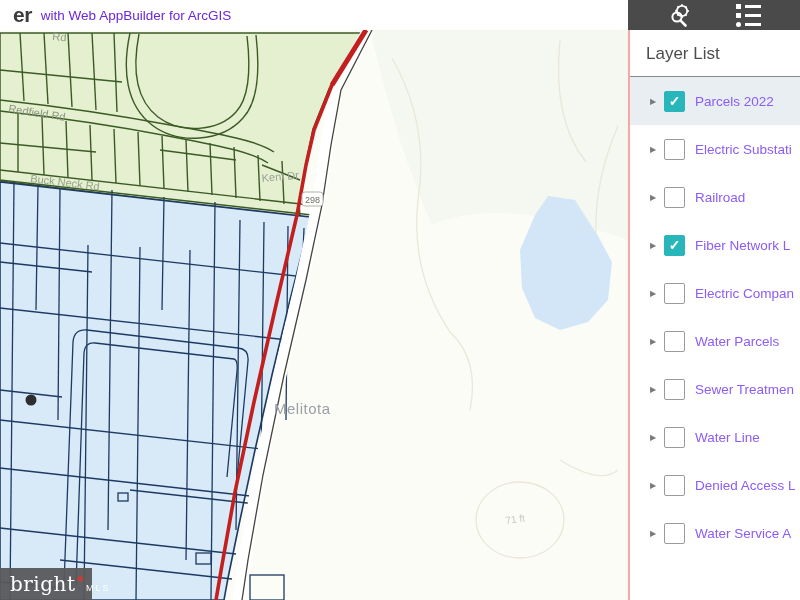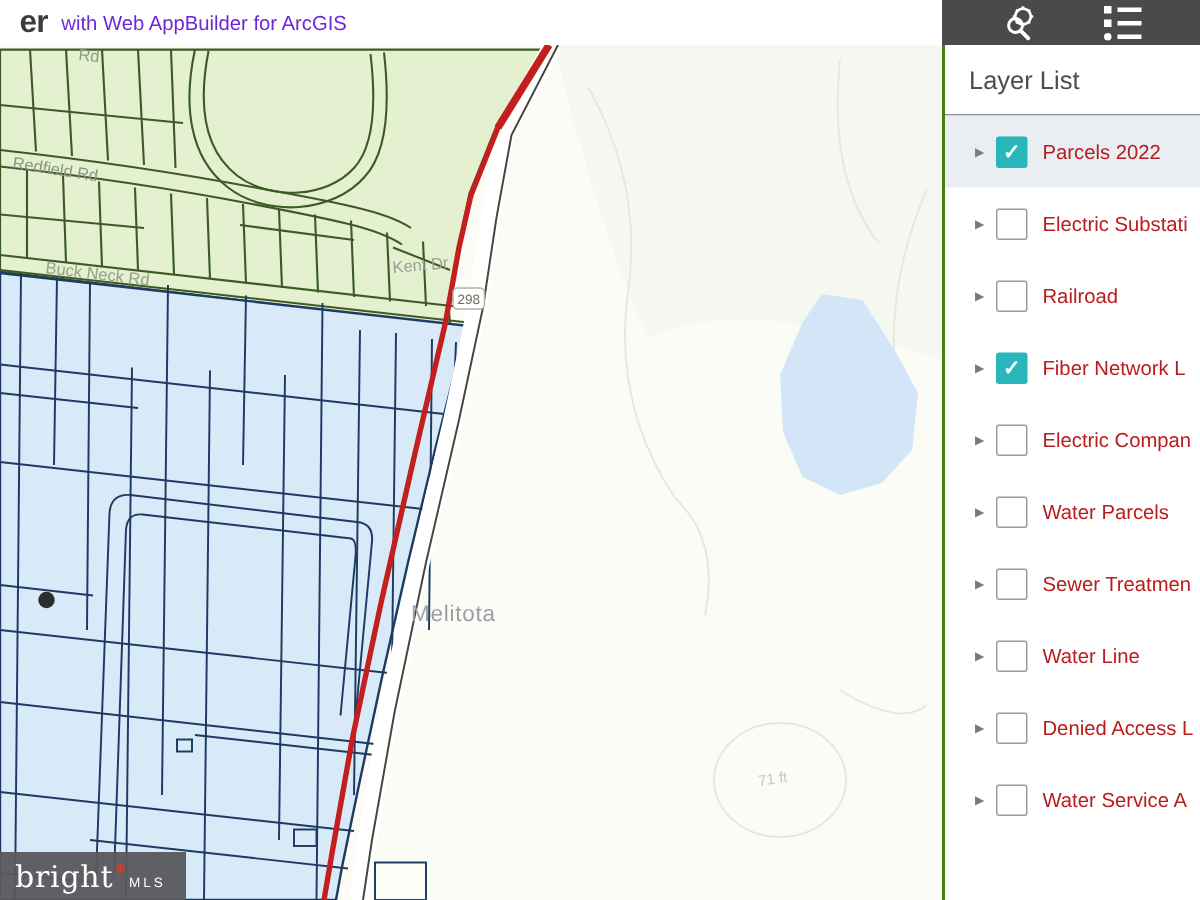--- a/index.html
+++ b/index.html
@@ -18,42 +18,42 @@
   .list-icon-rows { display:flex; flex-direction:column; gap:4px; }
   .list-icon-row { display:flex; align-items:center; gap:4px; }
   .list-bullet { width:5px; height:5px; background:#fff; }
   .list-bullet.round { border-radius:50%; }
   .list-line { width:16px; height:3px; background:#fff; }
 
   
   .map-area { position:absolute; left:0; top:30px; width:628px; height:570px; background:#fcfcf6; }
   .map-area svg { display:block; }
 
-  .brand-box { position:absolute; left:0; top:538px; width:124px; height:32px;
+  .brand-box { position:absolute; left:0; top:538px; width:92px; height:32px;
                background:rgba(88,88,92,0.95); color:#fff; display:flex; align-items:baseline;
                padding:4px 8px 0 10px; }
   .brand-main { font-family:"DejaVu Serif", serif; font-size:20px; letter-spacing:0.5px; }
   .brand-spark { color:#d23b2f; font-size:9px; position:relative; top:-9px; left:1px; }
   .brand-suffix { font-size:9px; letter-spacing:2px; margin-left:3px; }
 
   
   .panel { position:absolute; left:628px; top:30px; width:172px; height:570px;
-           background:#fff; border-left:2px solid #4d7c0f; }
+           background:#fff; border-left:2px solid #fca5a5; }
   .panel-header { font-size:17px; color:#4d4d4d; padding:14px 0 12px 16px;
                   border-bottom:1px solid #8a8a8a; }
   .section-title { font-size:15px; font-weight:bold; color:#1a1a1a; margin:20px 0 10px 28px; }
   .layer-row { height:48px; display:flex; align-items:center; padding-left:20px; white-space:nowrap; cursor:pointer; }
   .layer-row.highlighted { background:#e8eef1; }
   .expander { width:12px; font-size:8px; color:#7a7a7a; flex:0 0 12px; }
   .checkbox { width:21px; height:21px; border:1.5px solid #9b9b9b; border-radius:2px; background:#fff;
               margin:0 10px 0 2px; flex:0 0 21px; display:flex; align-items:center; justify-content:center; }
   .checkbox .tick { display:none; color:#fff; font-size:14px; font-weight:bold; line-height:1; }
   .checkbox.checked { background:#28b6ba; border-color:#28b6ba; }
   .checkbox.checked .tick { display:block; }
-  .layer-label { font-size:13.5px; color:#b91c1c; }
+  .layer-label { font-size:13.5px; color:#8b5cf6; }
 </style>
 </head>
 <body>
 
 <div class="app-header">
   <span class="app-partial-title">er</span>
   <span class="app-subtitle">with Web AppBuilder for ArcGIS</span>
 </div>
 
 <div class="toolbar">

